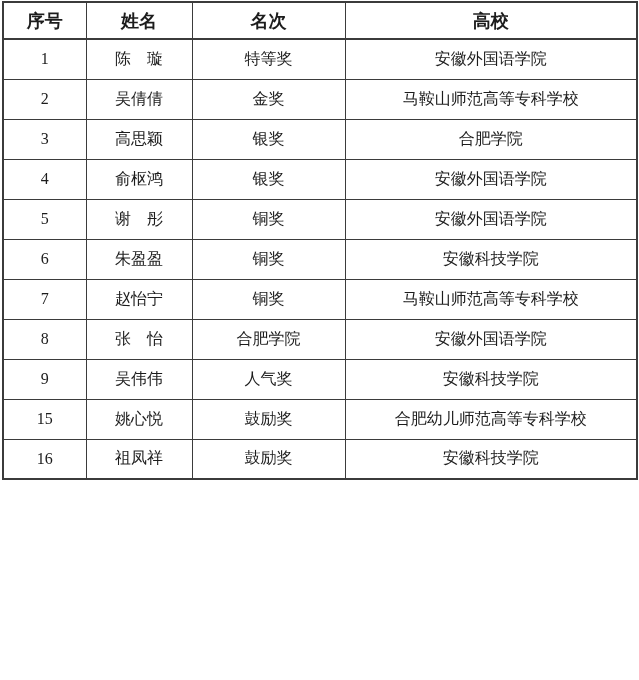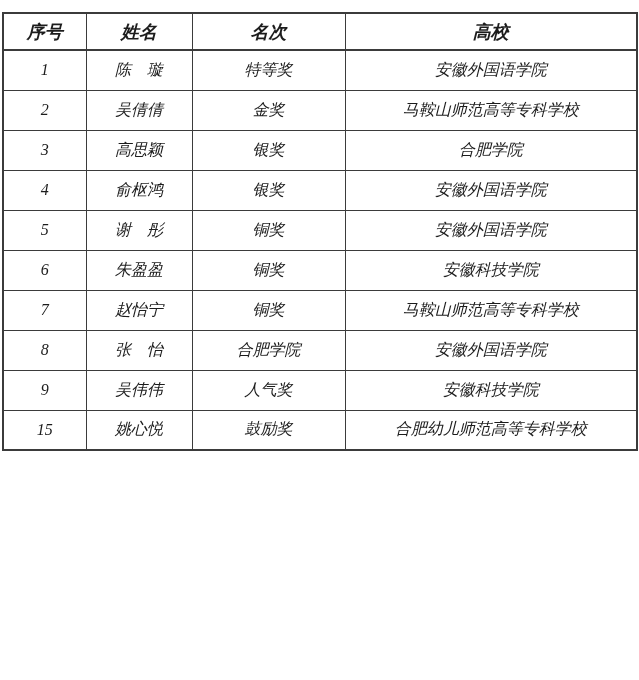--- a/index.html
+++ b/index.html
@@ -18,24 +18,23 @@
     height: 680px;
     overflow: hidden;
     font-family: "Liberation Serif", "DejaVu Serif", serif;
     color: var(--text-color);
   }
   table.award-table {
     border-collapse: collapse;
     table-layout: fixed;
     width: 634px;
     margin-left: 2px;
-    margin-top: 12px;
+    margin-top: 1px;
     background: var(--bg-color);
     border: 2px solid var(--border-color);
-    font-style: italic;
   }
   col.c0 { width: 83px; }
   col.c1 { width: 106px; }
   col.c2 { width: 153px; }
   col.c3 { width: 292px; }
   th, td {
     border: 1px solid var(--border-color);
     text-align: center;
     vertical-align: middle;
     padding: 0 4px;
@@ -126,14 +125,20 @@
         <td>吴伟伟</td>
         <td>人气奖</td>
         <td>安徽科技学院</td>
       </tr>
       <tr>
         <td>15</td>
         <td>姚心悦</td>
         <td>鼓励奖</td>
         <td>合肥幼儿师范高等专科学校</td>
       </tr>
+      <tr>
+        <td>16</td>
+        <td>祖凤祥</td>
+        <td>鼓励奖</td>
+        <td>安徽科技学院</td>
+      </tr>
     </tbody>
 </table>
 
 </body></html>

